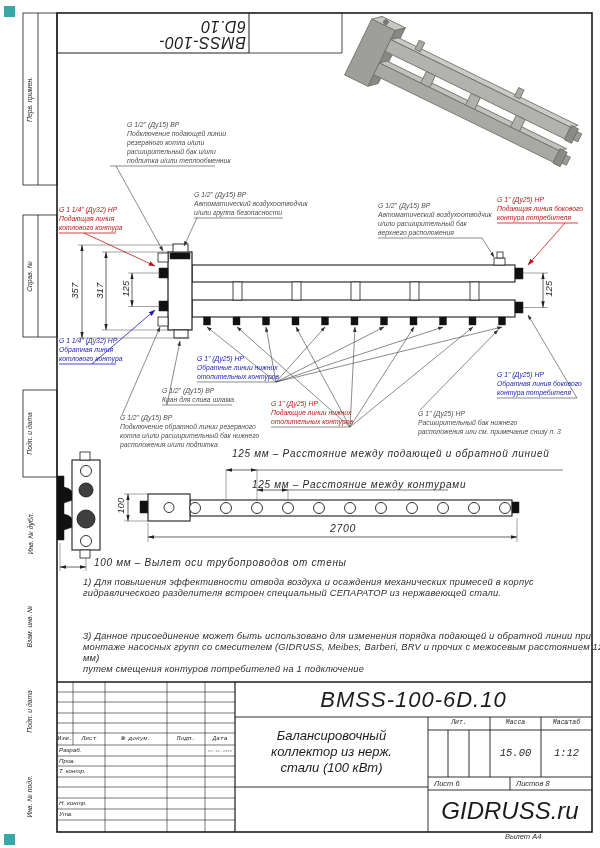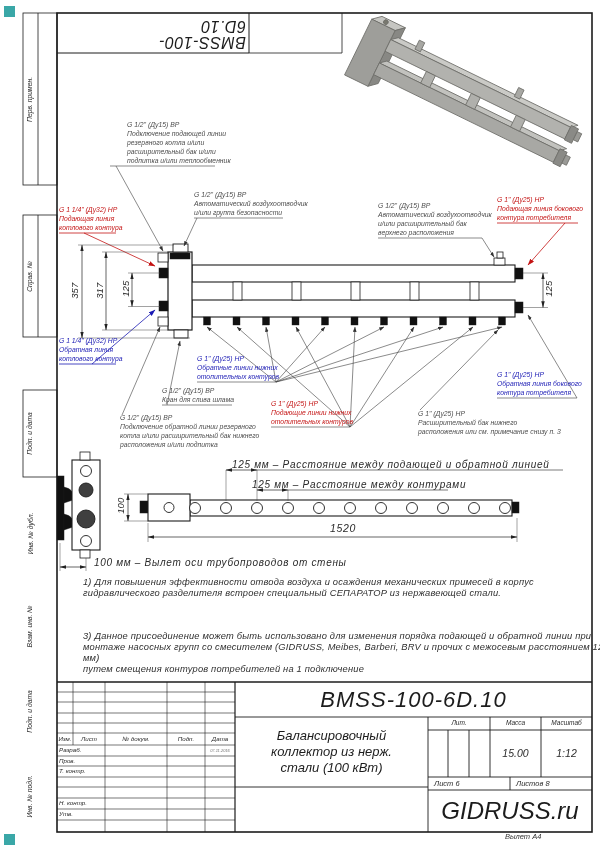--- a/index.html
+++ b/index.html
@@ -10,21 +10,21 @@
   .ann{position:absolute;font:italic 6.8px/1.32 "Liberation Sans",sans-serif;color:#4d4d4d;white-space:pre-line;}
   .ann.red{color:#c41414;}
   .ann.blue{color:#1a1ab4;}
   .vdim{position:absolute;width:40px;text-align:center;font:italic 9.5px/1 "Liberation Sans",sans-serif;
         color:#2a2a2a;transform:rotate(-90deg);}
   .dimtxt{position:absolute;font:italic 10px/1 "Liberation Sans",sans-serif;color:#2a2a2a;letter-spacing:.7px;white-space:nowrap;}
   .note{position:absolute;font:italic 9.3px/1.18 "Liberation Sans",sans-serif;color:#2f2f2f;white-space:pre-line;letter-spacing:.2px;margin-left:23px;}
   .marginbox{position:absolute;display:flex;align-items:center;justify-content:center;}
   .marginbox span{transform:rotate(-90deg);white-space:nowrap;font:italic 6.8px/1 "Liberation Sans",sans-serif;color:#2a2a2a;}
   .tb{position:absolute;font:italic 6.2px/1 "Liberation Sans",sans-serif;color:#2a2a2a;display:flex;align-items:center;}
-  .tb.center{justify-content:center;}
+  .tb.center{justify-content:center;font-family:Liberation Mono, monospace;}
   .flip{transform:rotate(180deg);}
   .corner{position:absolute;width:11px;height:11px;background:#3aa7a7;}
 </style>
 </head>
 <body>
 
 <div id="sheet">
 
   <div class="corner" style="left:4px;top:6px;"></div>
   <div class="corner" style="left:4px;top:834px;"></div>
@@ -340,23 +340,23 @@
 контура потребителя</div>
   <div class="ann" style="left:418px;top:410px;">G 1" (Ду25) НР
 Расширительный бак нижнего
 расположения или см. примечание снизу п. 3</div>
 
   <div class="vdim" style="left:55px;top:286px;">357</div>
   <div class="vdim" style="left:80px;top:286px;">317</div>
   <div class="vdim" style="left:106px;top:284px;">125</div>
   <div class="vdim" style="left:529px;top:284px;">125</div>
   <div class="vdim" style="left:101px;top:501px;">100</div>
-  <div class="dimtxt" style="left:232px;top:460px;">125 мм – Расстояние между подающей и обратной линией</div>
+  <div class="dimtxt" style="left:232px;top:449px;">125 мм – Расстояние между подающей и обратной линией</div>
   <div class="dimtxt" style="left:252px;top:480px;">125 мм – Расстояние между контурами</div>
-  <div class="dimtxt" style="left:330px;top:523px;font-size:10.5px;">1520</div>
+  <div class="dimtxt" style="left:330px;top:523px;font-size:10.5px;">2700</div>
   <div class="dimtxt" style="left:94px;top:558px;">100 мм – Вылет оси трубопроводов от стены</div>
 
   <div class="note" style="left:60px;top:577px;width:535px;">1) Для повышения эффективности отвода воздуха и осаждения механических примесей в корпус
 гидравлического разделителя встроен специальный СЕПАРАТОР из нержавеющей стали.</div>
   <div class="note" style="left:60px;top:631px;width:535px;">3) Данное присоединение может быть использовано для изменения порядка подающей и обратной линии при
 монтаже насосных групп со смесителем (GIDRUSS, Meibes, Barberi, BRV и прочих с межосевым расстоянием 125 мм)
 путем смещения контуров потребителей на 1 подключение</div>
 
   <div class="tb center" style="left:57px;top:733px;width:16px;height:12px;">Изм.</div>
   <div class="tb center" style="left:73px;top:733px;width:32px;height:12px;">Лист</div>

